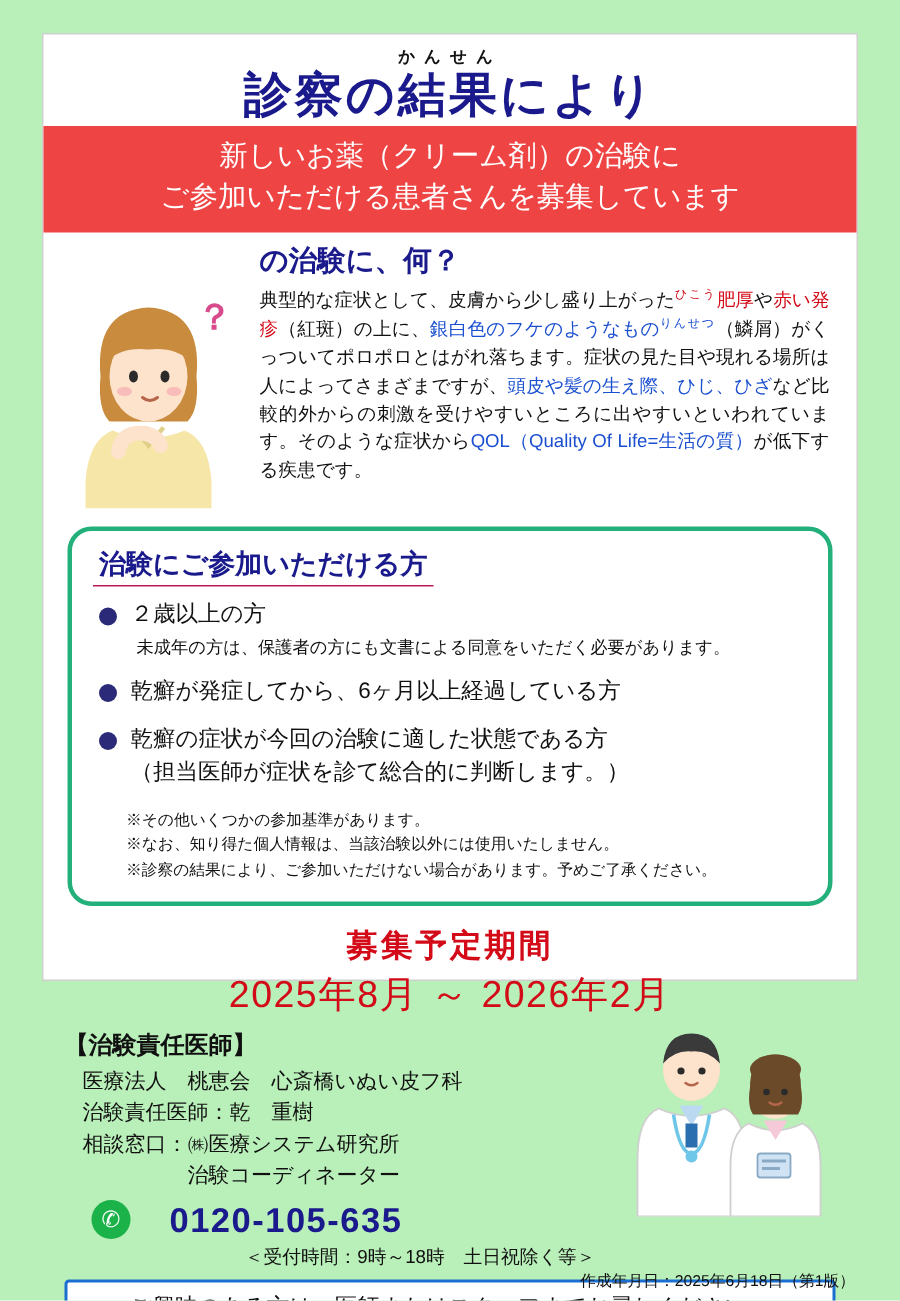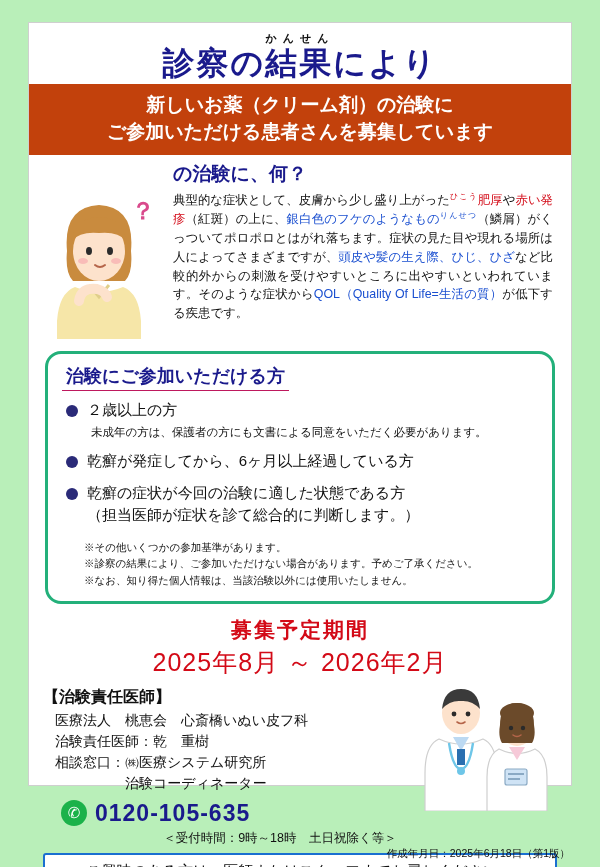--- a/index.html
+++ b/index.html
@@ -7,21 +7,21 @@
   body {
     width:600px; height:867px;
     background:#b9efb9;
     font-family:"Liberation Sans", sans-serif;
     overflow:hidden;
     position:relative;
   }
   .page {
     position:absolute;
     left:28px; top:22px;
-    width:544px; height:764px;
+    width:544px; height:632px;
     background:#ffffff;
     border:1px solid #cfcfcf;
   }
 
   
   .title-band {
     padding:10px 0 2px 0;
     text-align:center;
   }
   .ruby-wrap {
@@ -38,23 +38,23 @@
     font-weight:bold;
   }
   .main-title {
     font-size:32px;
     font-weight:bold;
     color:#1a1a8c;
     letter-spacing:2px;
     line-height:1.15;
   }
   .subtitle-band {
-    background:#c2410c;
+    background:#ef4444;
     color:#ffffff;
-    font-weight:bold;
+    font-weight:normal;
     font-size:19px;
     line-height:1.45;
     text-align:center;
     padding:7px 4px 9px 4px;
     letter-spacing:0px;
   }
 
   
   .what-sec {
     position:relative;
@@ -196,20 +196,21 @@
     color:#fff;
     display:flex; align-items:center; justify-content:center;
     font-size:15px;
     margin-right:8px;
   }
   .tel-num {
     font-size:23px;
     font-weight:bold;
     color:#1a1a8c;
     letter-spacing:1px;
+    margin-left:18px;
   }
   .hours {
     text-align:center;
     font-size:12.5px;
     color:#111;
     margin-top:3px;
     margin-left:-40px;
   }
 
   
@@ -306,22 +307,22 @@
     <div class="elig-sub"></div>
 
     <div class="elig-item">
       <div class="bullet"></div>
       <div class="elig-main" style="white-space:pre-line">乾癬の症状が今回の治験に適した状態である方
 （担当医師が症状を診て総合的に判断します。）</div>
     </div>
 
     <div class="notes">
       <div>※その他いくつかの参加基準があります。</div>
+      <div>※なお、知り得た個人情報は、当該治験以外には使用いたしません。</div>
       <div>※診察の結果により、ご参加いただけない場合があります。予めご了承ください。</div>
-      <div>※なお、知り得た個人情報は、当該治験以外には使用いたしません。</div>
     </div>
   </div>
 
   <div class="period-wrap">
     <div class="period-label">募集予定期間</div>
     <div class="period-value">2025年8月 ～ 2026年2月</div>
   </div>
 
   <div class="contact">
 

